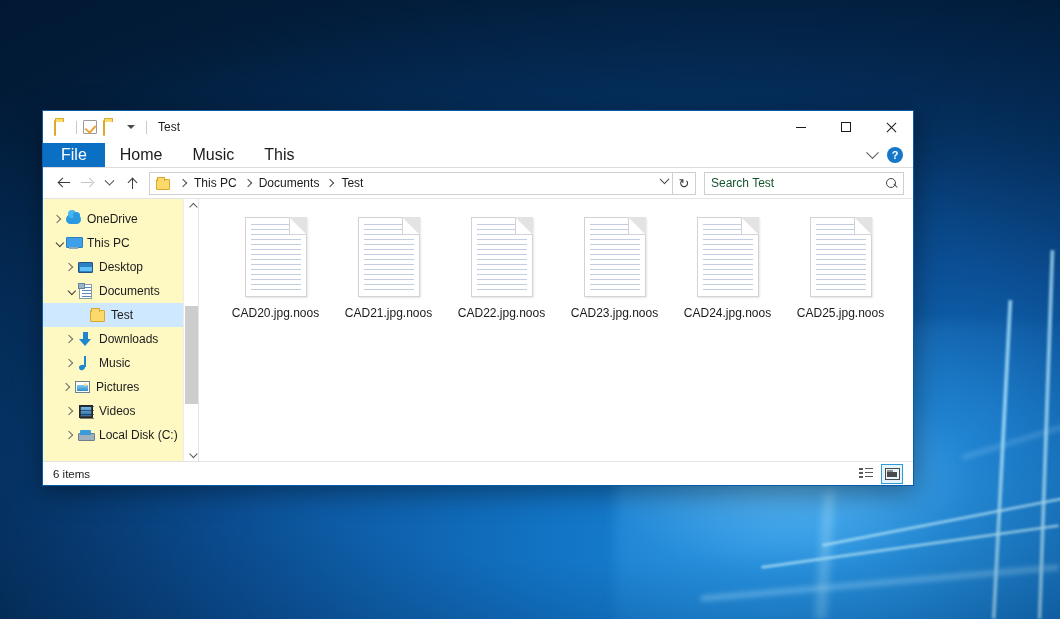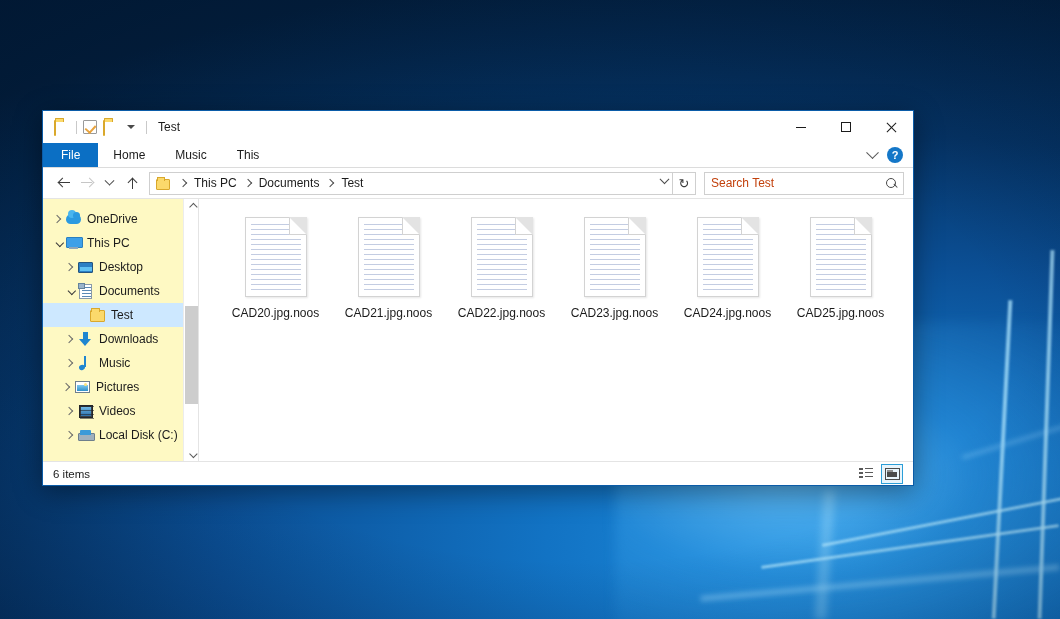--- a/index.html
+++ b/index.html
@@ -81,21 +81,21 @@
   }
   .ic-close:before { transform:rotate(45deg); }
   .ic-close:after { transform:rotate(-45deg); }
 
   
   .ribbon {
     height:25px; flex:0 0 25px; display:flex; align-items:stretch;
     border-bottom:1px solid #dcdcdc; background:#fff;
   }
   .tab {
-    padding:0 15px; display:flex; align-items:center; font-size:12px; color:#1b1b1b;
+    padding:0 15px; display:flex; align-items:center; font-size:16px; color:#1b1b1b;
   }
   .tab.file { background:#0b6fc4; color:#fff; padding:0 18px; }
   .ribbon-right { margin-left:auto; display:flex; align-items:center; gap:10px; padding-right:10px; }
   .chev-down {
     width:9px; height:9px; border:solid #5a5a5a; border-width:0 1.4px 1.4px 0;
     transform:rotate(45deg) translate(-2px,-2px);
   }
   .help-ico {
     width:16px; height:16px; border-radius:50%; background:#1477c8;
     color:#fff; font-size:11px; font-weight:bold; display:flex;
@@ -163,21 +163,21 @@
   }
   .refresh-btn {
     width:23px; height:23px; border:1px solid #cfcfcf; border-left:none;
     display:flex; align-items:center; justify-content:center; background:#fff;
   }
   .refresh-ico { font-size:13px; color:#3b3b3b; line-height:1; }
   .search-box {
     width:200px; height:23px; border:1px solid #cfcfcf; background:#fff;
     display:flex; align-items:center; padding:0 6px; margin-left:8px; flex:0 0 200px;
   }
-  .search-ph { font-size:12px; color:#c2410c; flex:1; }
+  .search-ph { font-size:12px; color:#14532d; flex:1; }
   .mag { width:11px; height:11px; position:relative; }
   .mag:before {
     content:""; position:absolute; left:0; top:0; width:8px; height:8px;
     border:1.4px solid #4a4a4a; border-radius:50%;
   }
   .mag:after {
     content:""; position:absolute; left:7px; top:7px; width:4.5px; height:1.4px;
     background:#4a4a4a; transform:rotate(45deg);
   }
 

